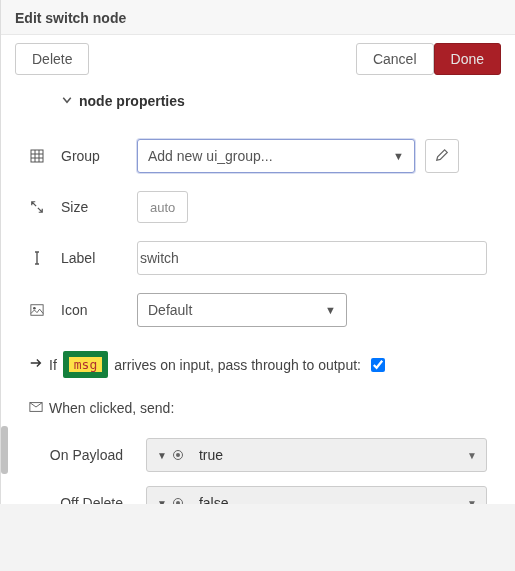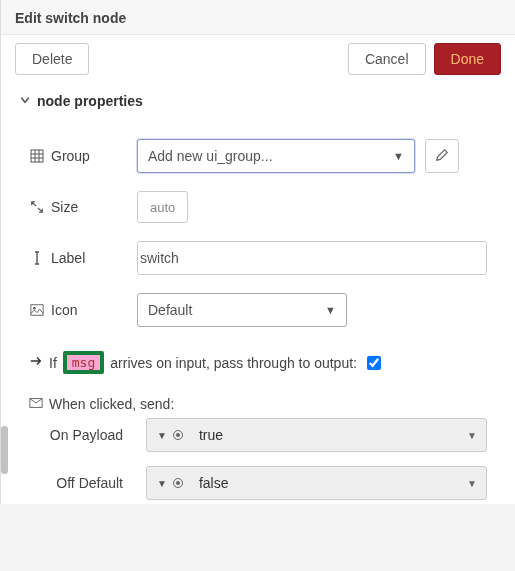--- a/index.html
+++ b/index.html
@@ -34,64 +34,65 @@
     background: #f7f7f7;
     border-bottom: 1px solid #e8e8e8;
   }
   .title {
     font-weight: bold;
     color: #444;
   }
   .buttons {
     display: flex;
     padding: 8px 14px 18px 14px;
-    gap: 8px;
+    gap: 0;
   }
   .btn {
     border: 1px solid #ccc;
     background: #fff;
     color: #555;
     border-radius: 3px;
     padding: 7px 16px;
     font-size: 14px;
     cursor: pointer;
   }
   .btn.delete { }
   .spacer { flex: 1; }
   .btn.cancel { }
   .btn.done {
     background: #a91f26;
     border-color: #8e1a20;
-    color: #fdba74;
+    color: #e5e5e5;
   }
   .section-hdr {
     display: flex;
     align-items: center;
     gap: 6px;
     padding: 0 0 6px 18px;
     font-weight: bold;
     color: #333;
     cursor: pointer;
+    margin-left: 42px;
   }
   .section-hdr svg { width: 12px; height: 12px; }
   .body {
     flex: 1;
     overflow: hidden;
     padding: 24px 28px 0 28px;
   }
   .row {
     display: flex;
     align-items: center;
     margin-bottom: 18px;
   }
   .row.wide-gap { margin-bottom: 24px; }
   .label {
     display: flex;
     align-items: center;
-    gap: 6px;
+    gap: 16px;
     width: 108px;
     color: #444;
   }
   .label .ico { width: 16px; display: inline-flex; justify-content: center; }
   .txt-input {
     flex: 1;
     border: 1px solid #ccc;
     border-radius: 3px;
     padding: 7px 2px;
     font-size: 14px;
@@ -145,31 +146,31 @@
     display: flex; align-items: center;
     gap: 6px;
     margin: 2px 0 22px 0;
     color: #444;
   }
   .msg-line .arrow svg { width: 14px; height: 14px; }
   .msg-badge {
     font-family: Menlo, Consolas, monospace;
     font-size: 13px;
     color: #b03030;
-    border: 4px solid #15803d;
+    border: 6px solid #15803d;
     border-radius: 2px;
     padding: 0 5px;
-    background: #f9a8d4;
+    background: #fde047;
   }
   .msg-check {
     width: 14px; height: 14px;
   }
   .click-line {
     display: flex; align-items: center; gap: 6px;
-    margin-bottom: 6px;
+    margin-bottom: 22px;
     color: #444;
   }
   .payload-row {
     display: flex; align-items: center;
     margin-bottom: 14px;
     gap: 9px;
   }
   .payload-row .plabel {
     width: 108px;
     text-align: right;
@@ -356,21 +357,21 @@
         <span class="type-btn">
           <span class="caret">▼</span>
           <span class="dot"></span>
         </span>
         <span class="value">true</span>
         <span class="more">▼</span>
       </div>
     </div>
 
     <div class="payload-row">
-      <div class="plabel">Off Default</div>
+      <div class="plabel">Off Delete</div>
       <div class="typed-input">
         <span class="type-btn">
           <span class="caret">▼</span>
           <span class="dot"></span>
         </span>
         <span class="value">false</span>
         <span class="more">▼</span>
       </div>
     </div>
 

